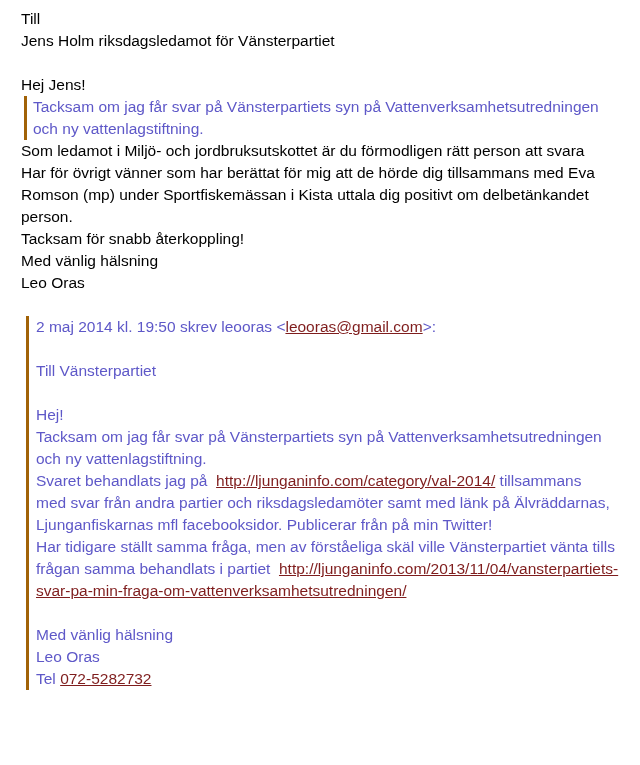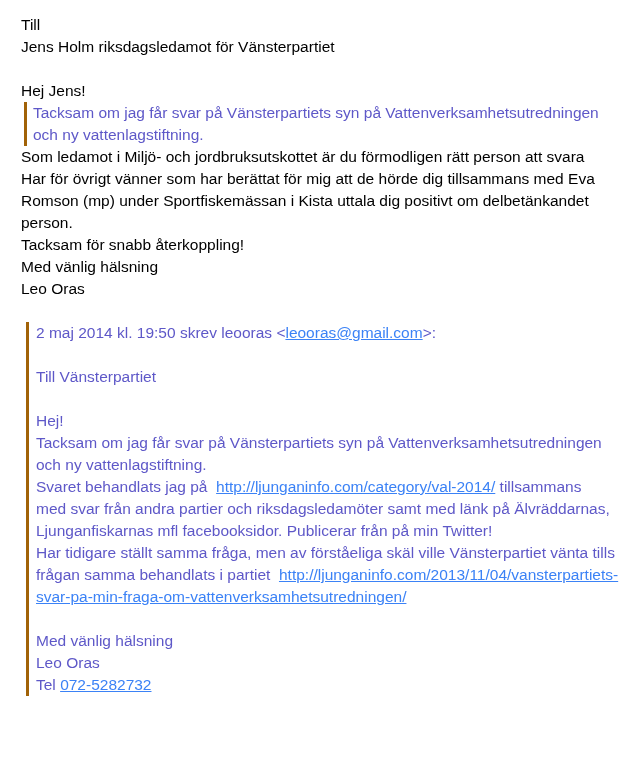--- a/index.html
+++ b/index.html
@@ -5,38 +5,38 @@
   html, body { margin: 0; padding: 0; background: #ffffff; }
   .page {
     position: relative;
     width: 640px;
     height: 765px;
     background: #ffffff;
     overflow: hidden;
     font-family: "Liberation Sans", sans-serif;
     font-size: 15.5px;
     color: #000000;
-    padding-top: 14px;
+    padding-top: 8px;
     box-sizing: border-box;
   }
   .line {
     height: 22px;
     line-height: 22px;
     white-space: pre;
     overflow: hidden;
   }
   .plain-block { padding-left: 21px; }
   .quote {
     border-left: 3px solid #a16207;
     color: #5e58c8;
   }
   .quote.q1 { margin-left: 24px; padding-left: 6px; }
   .quote.q2 { margin-left: 26px; padding-left: 7px; }
   a.msg-link {
-    color: #3b82f6;
+    color: #7f1d1d;
     text-decoration: underline;
     cursor: pointer;
     text-align: right;
   }
 </style>
 </head>
 <body>
 
 <div class="page">
 

